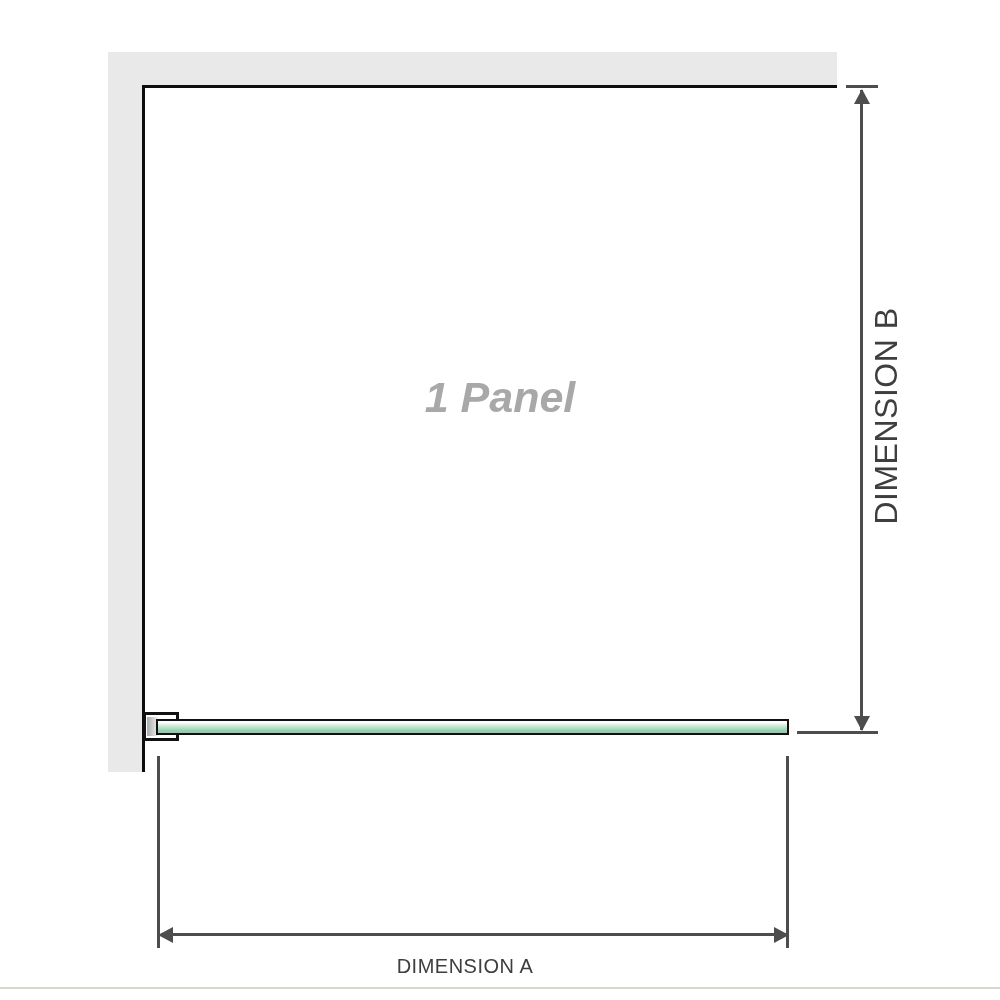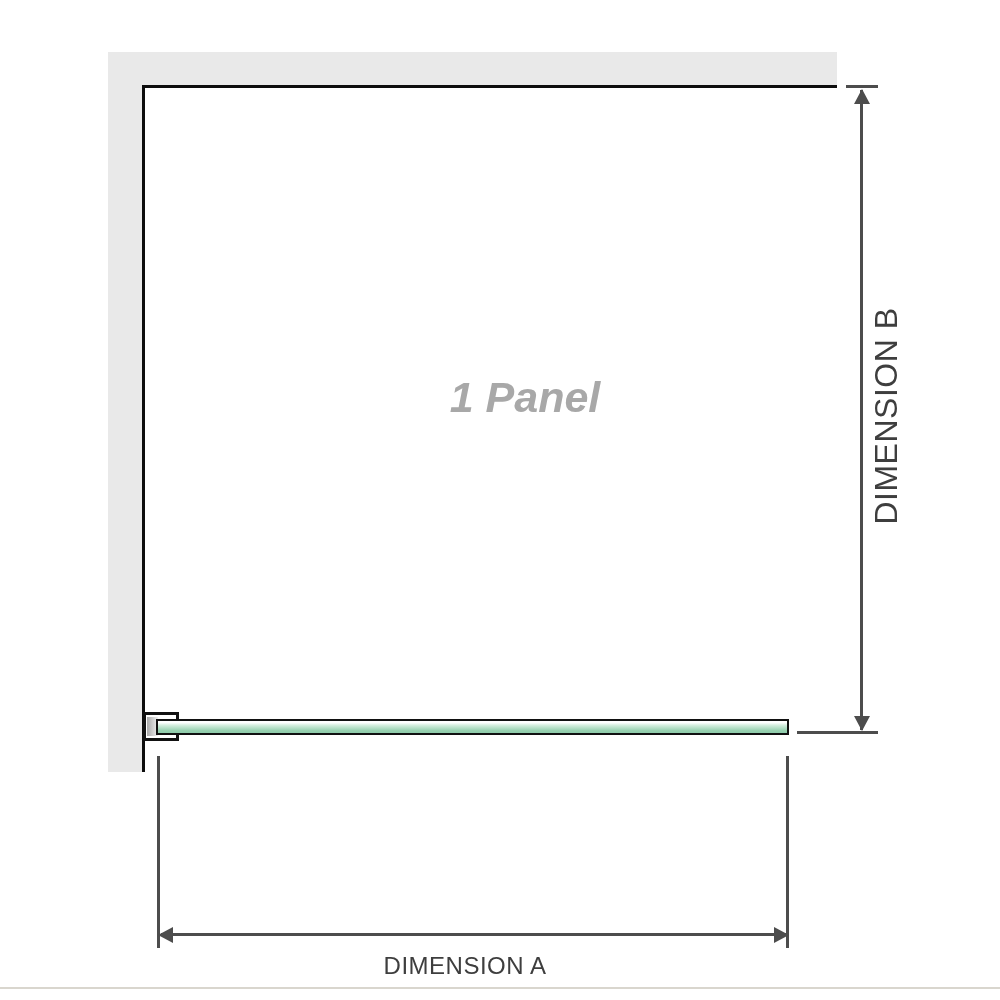--- a/index.html
+++ b/index.html
@@ -59,27 +59,27 @@
   .dima-ext-left{left:157px;top:756px;width:3px;height:192px;background:var(--dimension-line);}
   .dima-ext-right{left:786px;top:756px;width:3px;height:192px;background:var(--dimension-line);}
   .dima-line{left:161px;top:933px;width:625px;height:3px;background:var(--dimension-line);}
   .arrow-left{left:158px;top:927px;width:0;height:0;
             border-top:8px solid transparent;border-bottom:8px solid transparent;
             border-right:15px solid var(--dimension-line);}
   .arrow-right{left:774px;top:927px;width:0;height:0;
             border-top:8px solid transparent;border-bottom:8px solid transparent;
             border-left:15px solid var(--dimension-line);}
   .dima-label{left:465px;top:966px;transform:translate(-50%,-50%);
-            white-space:nowrap;font-size:24px;letter-spacing:.5px;
+            white-space:nowrap;font-size:20px;letter-spacing:.5px;
             color:var(--dimension-label-text);}
 
   
   .panel-label{left:500px;top:397px;transform:translate(-50%,-50%);
             font-size:43px;font-style:italic;font-weight:bold;
-            color:var(--panel-label-text);white-space:nowrap;margin-left:25px;}
+            color:var(--panel-label-text);white-space:nowrap;}
 
   
   .footer-line{left:0;top:987px;width:1000px;height:2px;background:var(--footer-line);}
 </style>
 </head>
 <body>
 
 <div class="abs wall-top"></div>
 <div class="abs wall-left"></div>
 <div class="abs wall-edge-top"></div>

